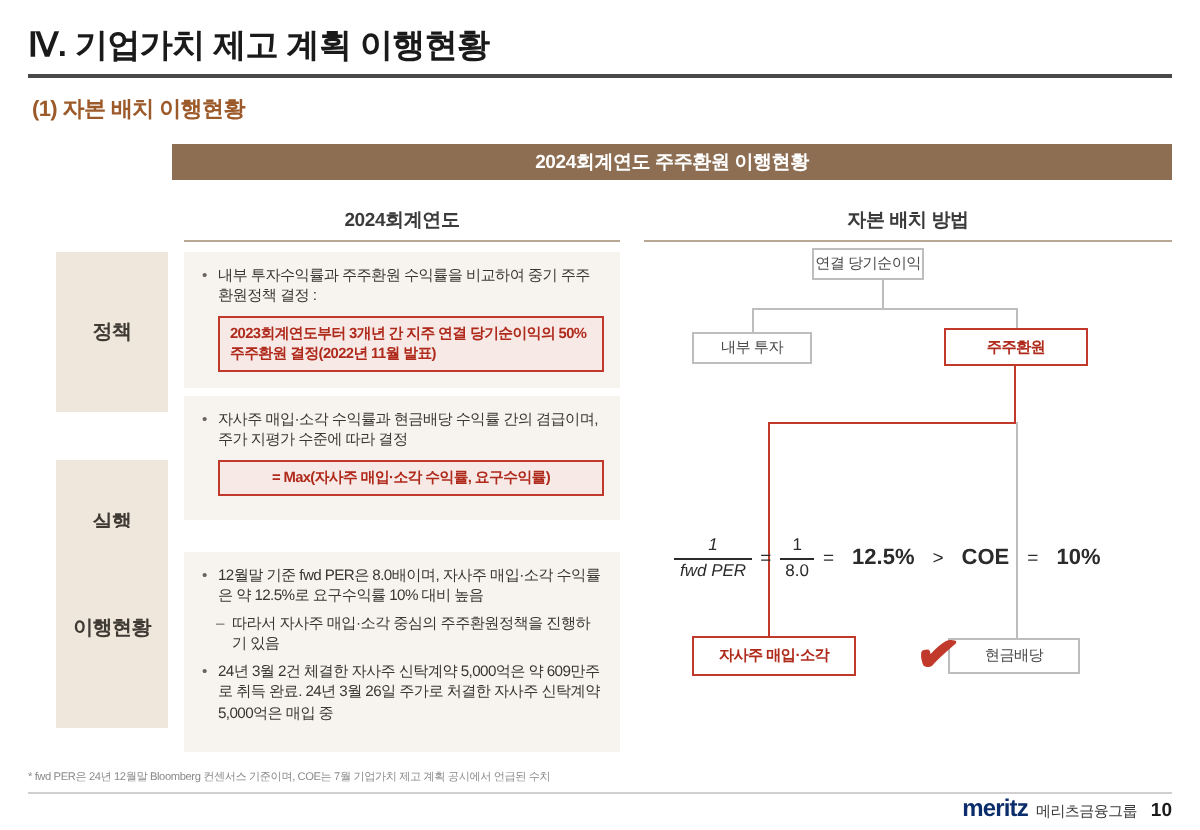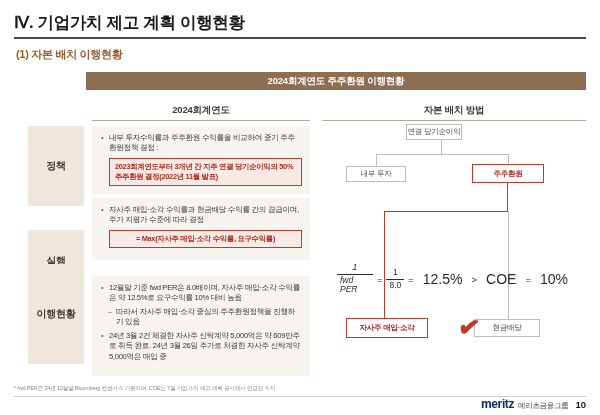--- a/index.html
+++ b/index.html
@@ -156,21 +156,21 @@
   }
   .frac {
     display: inline-flex; flex-direction: column; align-items: center;
     font-size: 8.5px; line-height: 1.15;
     font-style: italic;
   }
   .frac .num { padding: 0 3px; }
   .frac .bar { width: 100%; height: 1px; background: #2b2b2b; margin: 1px 0; }
   .frac .den { padding: 0 3px; }
   .frac-plain { font-style: normal; }
-  .eqitem { margin: 0 5px; font-size: 14px; font-weight: normal; }
+  .eqitem { margin: 0 5px; font-size: 11px; font-weight: bold; }
   .eqsym { margin: 0 4px; font-size: 9.5px; }
 
   
   .checkmark {
     position: absolute;
     left: 458px; top: 312px;
     font-size: 26px;
     color: #c0392b;
     font-weight: bold;
     transform: rotate(8deg);

